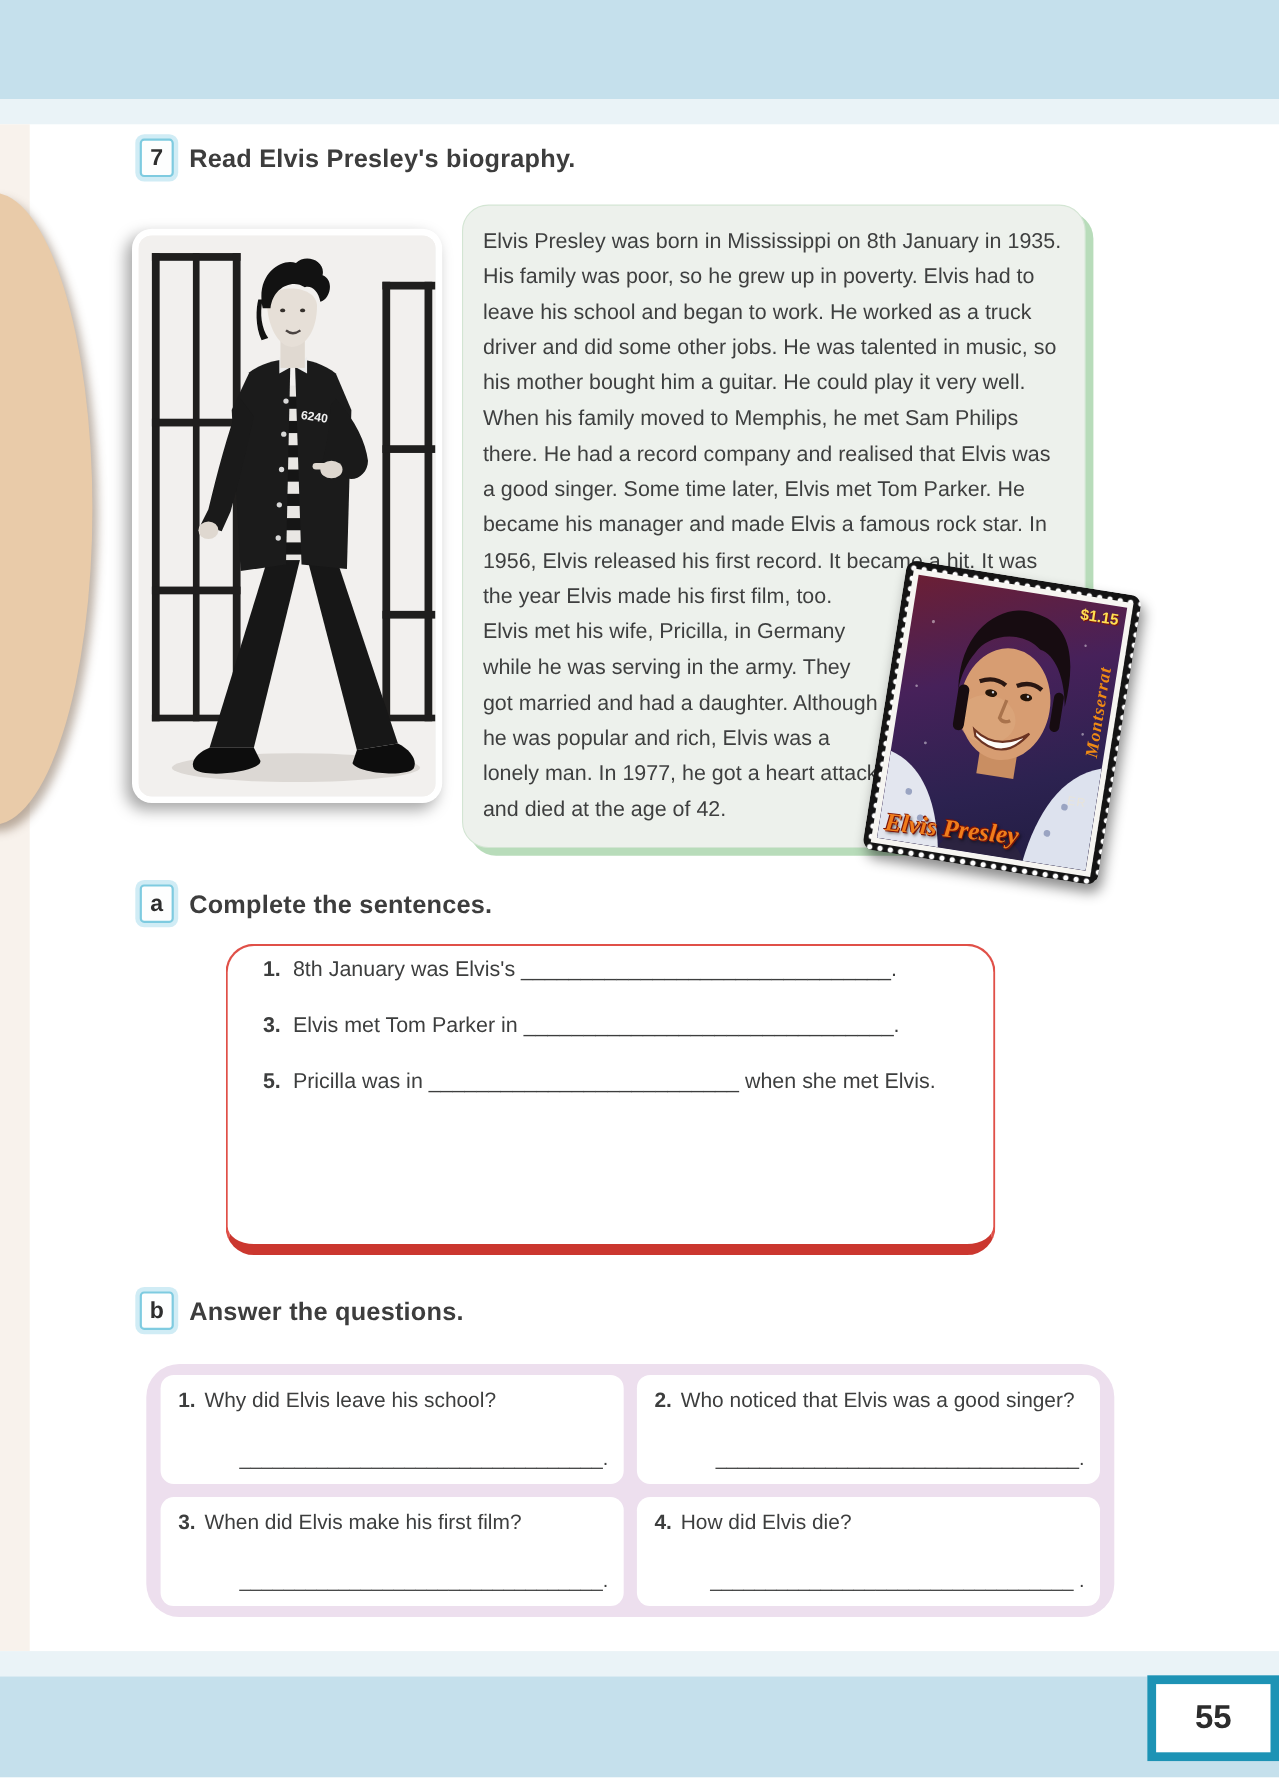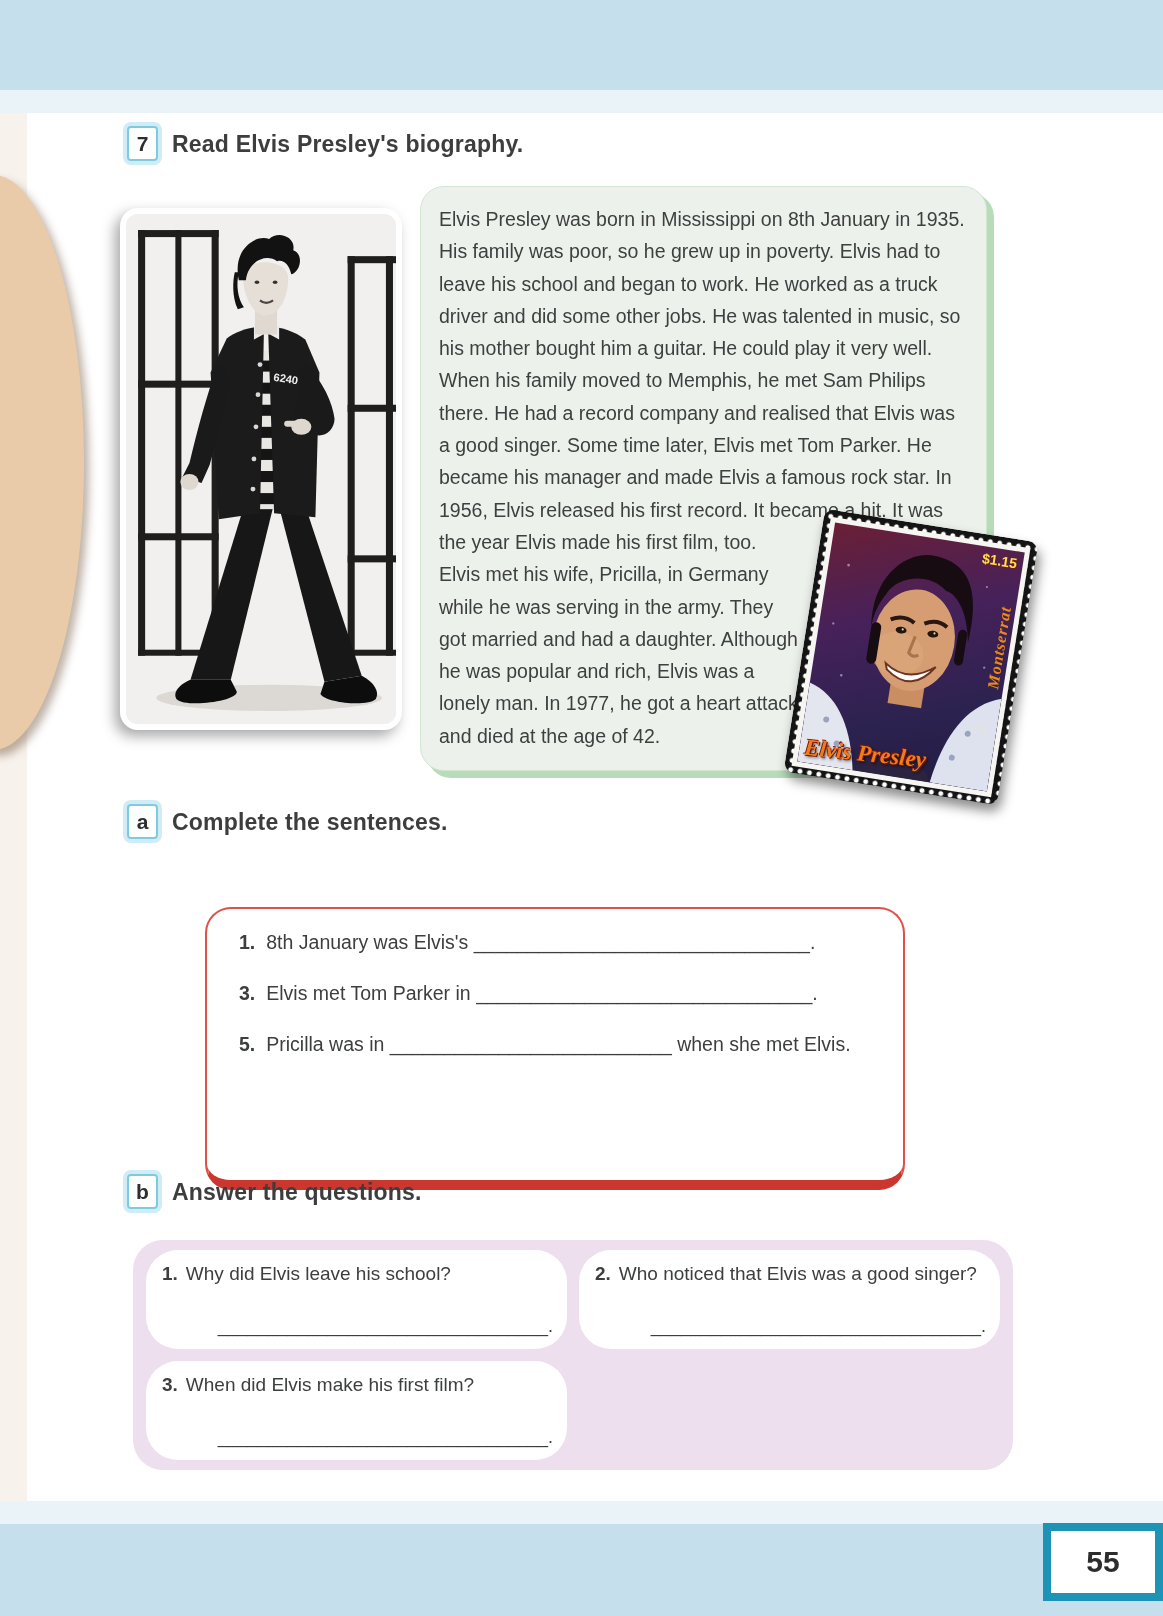--- a/index.html
+++ b/index.html
@@ -69,34 +69,34 @@
              font-family:"Liberation Serif", serif; }
   .cypher  { position:absolute; right:9px; bottom:54px; color:#e8e4da; font-size:11px; letter-spacing:1px; }
   .stamp-name {
     position:absolute; bottom:5px; left:5px; white-space:nowrap;
     font-family:"Liberation Serif", serif; font-size:23px; font-weight:bold; font-style:italic;
     color:#f07d1c; transform:rotate(-3deg);
     text-shadow:1px 1px 0 #7c1507, -1px -1px 0 #7c1507, 2px 2px 3px rgba(0,0,0,0.65);
   }
   
   .red-box {
-    position:absolute; left:205px; top:907px; width:700px; height:283px; box-sizing:border-box;
+    position:absolute; left:205px; top:858px; width:700px; height:283px; box-sizing:border-box;
     background:#ffffff; border:2px solid #e05048; border-bottom:10px solid #cb372f;
-    border-radius:26px; padding:21px 0 0 32px;
+    border-radius:26px; padding:9px 0 0 32px;
     display:flex; flex-direction:column; gap:27px;
   }
   .sent-row { font-size:19.5px; line-height:24px; color:#3d3e3e; white-space:nowrap; }
   .sent-num { font-weight:bold; margin-right:11px; }
   
   .pink-box {
     position:absolute; left:133px; top:1240px; width:880px; height:230px; box-sizing:border-box;
     background:#eddfee; border-radius:30px; padding:10px 13px;
     display:grid; grid-template-columns:1fr 1fr; grid-template-rows:1fr 1fr; gap:12px;
   }
-  .q-card { background:#ffffff; border-radius:32px; padding:13px 14px 12px 16px;
+  .q-card { background:#ffffff; border-radius:12px; padding:13px 14px 12px 16px;
             display:flex; flex-direction:column; box-sizing:border-box; }
   .q-line { font-size:19px; color:#3d3e3e; white-space:nowrap; }
   .q-num  { font-weight:bold; margin-right:8px; }
   .q-blank{ margin-top:auto; padding-left:26px; font-size:18px; color:#3d3e3e;
             white-space:nowrap; overflow:hidden;text-align:right; }
 </style>
 </head>
 <body>
 
 <div class="bar-top"></div>
@@ -274,19 +274,25 @@
       <span class="q-num">2.</span><span>Who noticed that Elvis was a good singer?</span>
     </div>
     <div class="q-blank">_________________________________.</div>
   </div>
   <div class="q-card">
     <div class="q-line">
       <span class="q-num">3.</span><span>When did Elvis make his first film?</span>
     </div>
     <div class="q-blank">_________________________________.</div>
   </div>
+  <div class="q-card">
+    <div class="q-line">
+      <span class="q-num">4.</span><span>How did Elvis die?</span>
+    </div>
+    <div class="q-blank">_________________________________ .</div>
+  </div>
 </div>
 
 <div class="strip-bot"></div>
 <div class="bar-bot"></div>
 <div class="page-num-box">
   <span>55</span>
 </div>
 
 </body></html>

